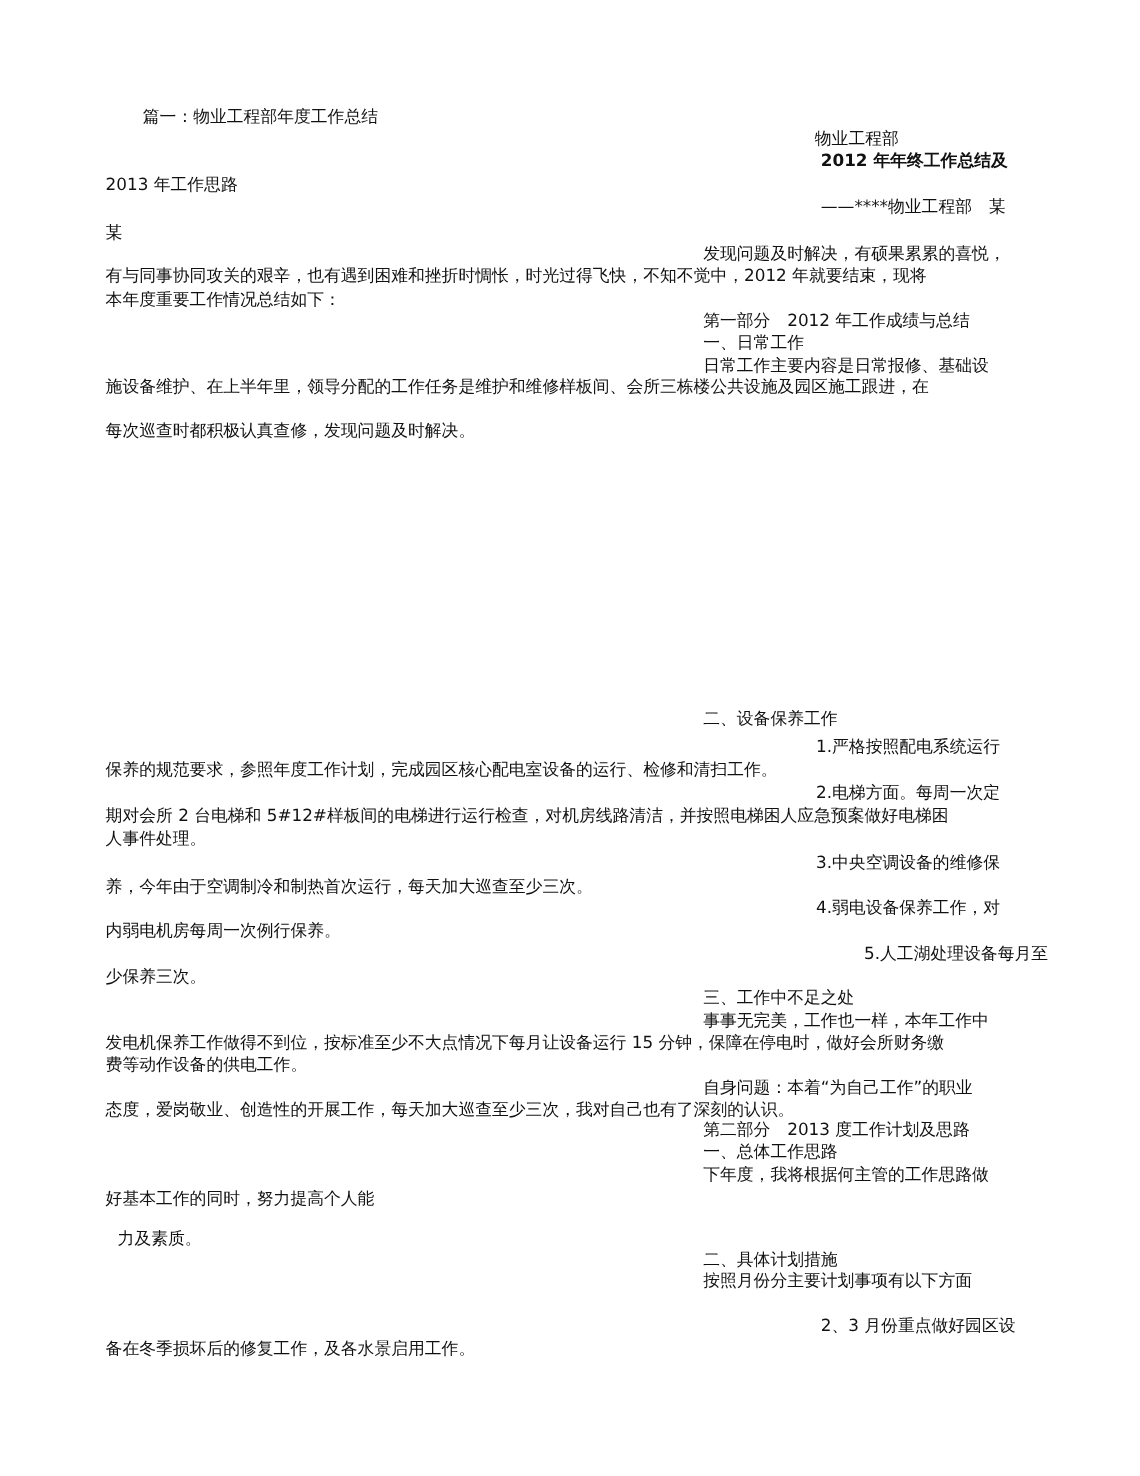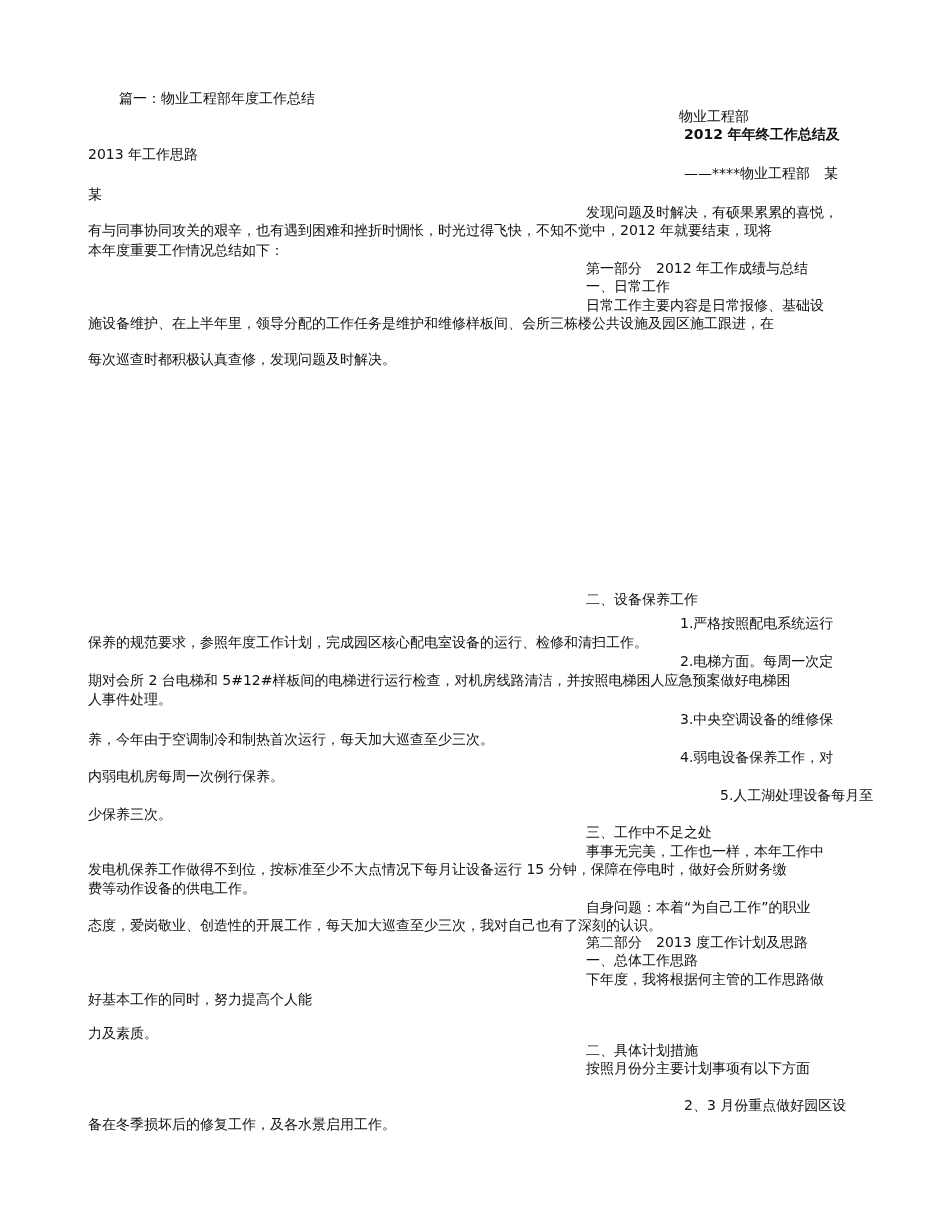--- a/index.html
+++ b/index.html
@@ -40,18 +40,18 @@
     <div class="ln" style="left: 586px; top: 823px;">三、工作中不足之处</div>
     <div class="ln" style="left: 586px; top: 842px;">事事无完美，工作也一样，本年工作中</div>
     <div class="ln" style="left: 88px; top: 860px;">发电机保养工作做得不到位，按标准至少不大点情况下每月让设备运行 15 分钟，保障在停电时，做好会所财务缴</div>
     <div class="ln" style="left: 88px; top: 879px;">费等动作设备的供电工作。</div>
     <div class="ln" style="left: 586px; top: 898px;">自身问题：本着“为自己工作”的职业</div>
     <div class="ln" style="left: 88px; top: 916px;">态度，爱岗敬业、创造性的开展工作，每天加大巡查至少三次，我对自己也有了深刻的认识。</div>
     <div class="ln" style="left: 586px; top: 933px;">第二部分　2013 度工作计划及思路</div>
     <div class="ln" style="left: 586px; top: 951px;">一、总体工作思路</div>
     <div class="ln" style="left: 586px; top: 970px;">下年度，我将根据何主管的工作思路做</div>
     <div class="ln" style="left: 88px; top: 990px;">好基本工作的同时，努力提高个人能</div>
-    <div class="ln" style="left: 88px; top: 1024px;">力及素质。</div>
+    <div class="ln" style="left: 98px; top: 1024px;">力及素质。</div>
     <div class="ln" style="left: 586px; top: 1041px;">二、具体计划措施</div>
     <div class="ln" style="left: 586px; top: 1059px;">按照月份分主要计划事项有以下方面</div>
     <div class="ln" style="left: 684px; top: 1096px;">2、3 月份重点做好园区设</div>
     <div class="ln" style="left: 88px; top: 1115px;">备在冬季损坏后的修复工作，及各水景启用工作。</div>
   </div>
 
 </body></html>

